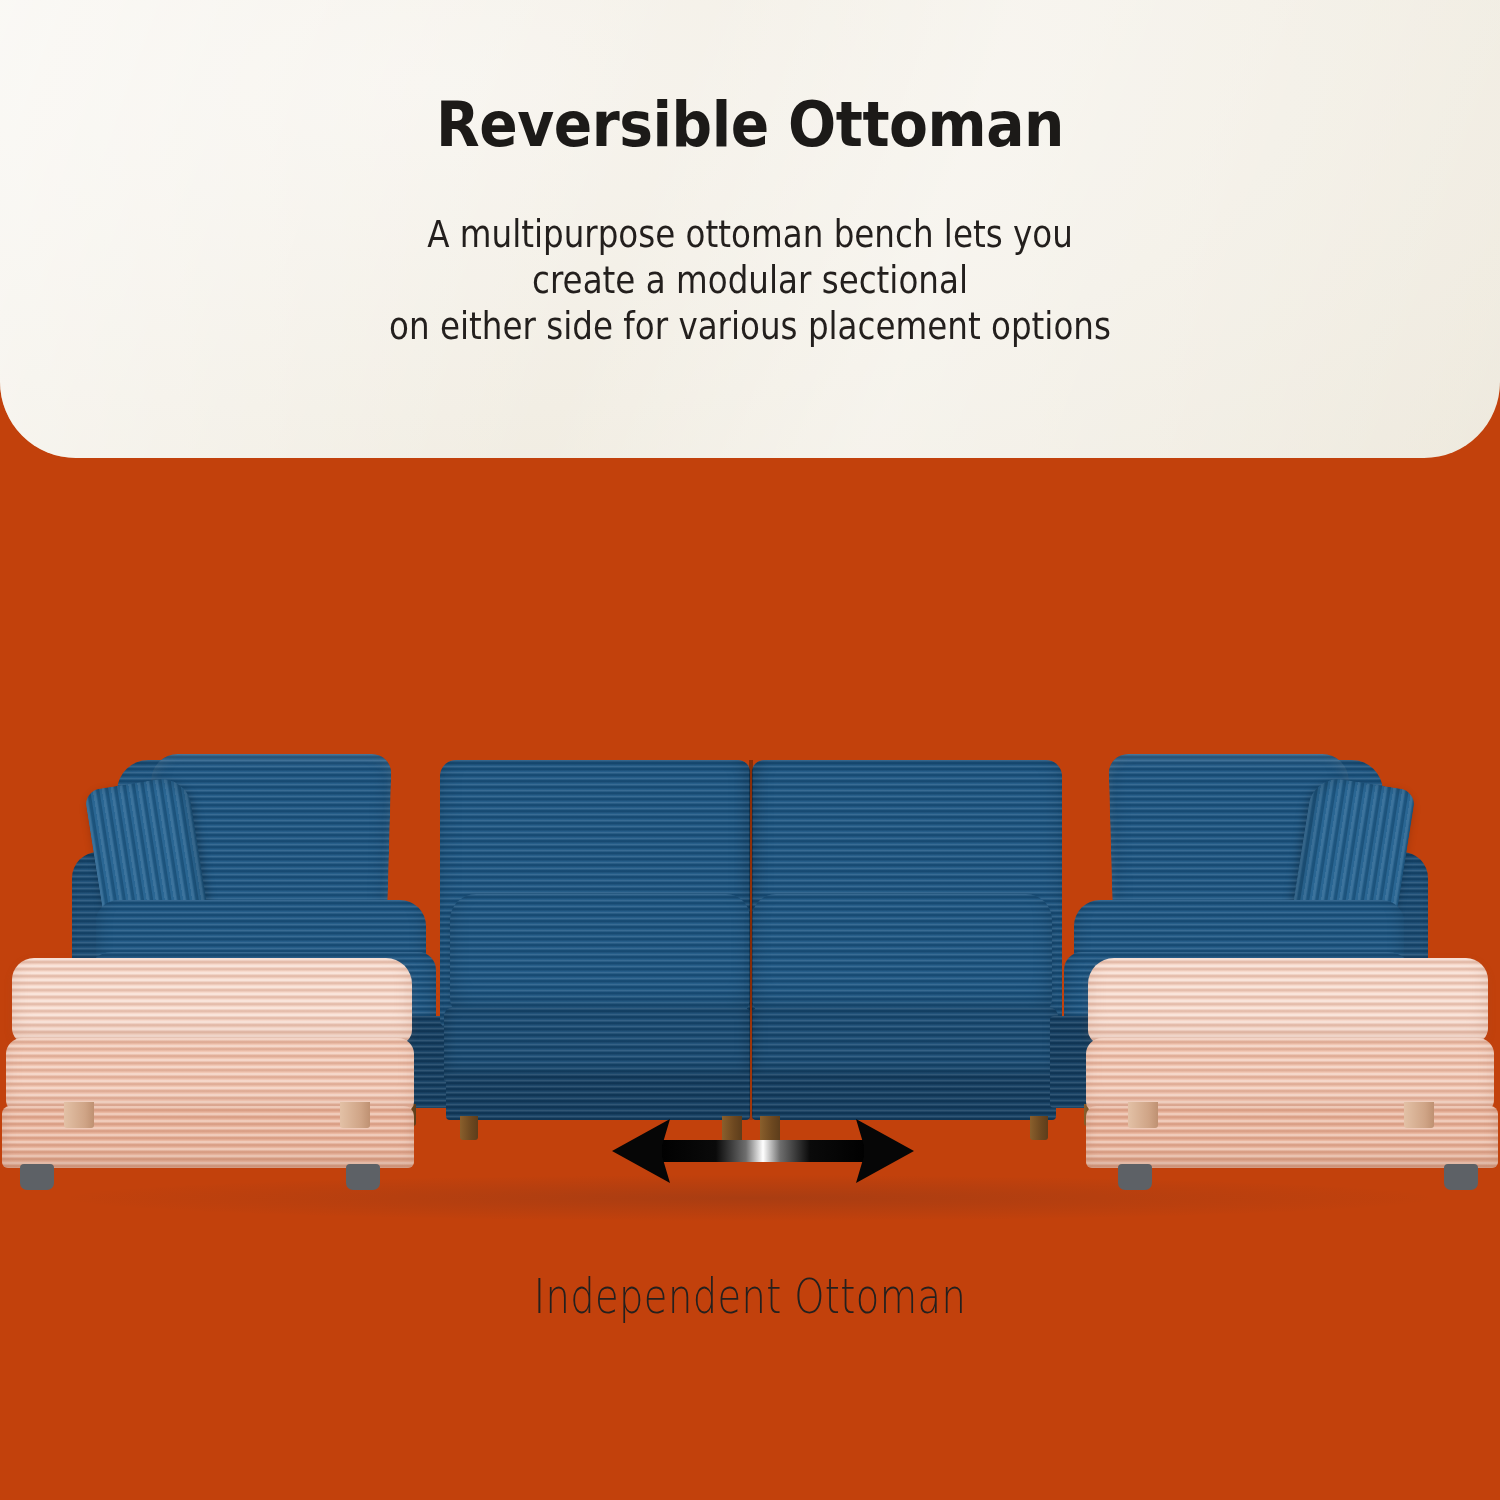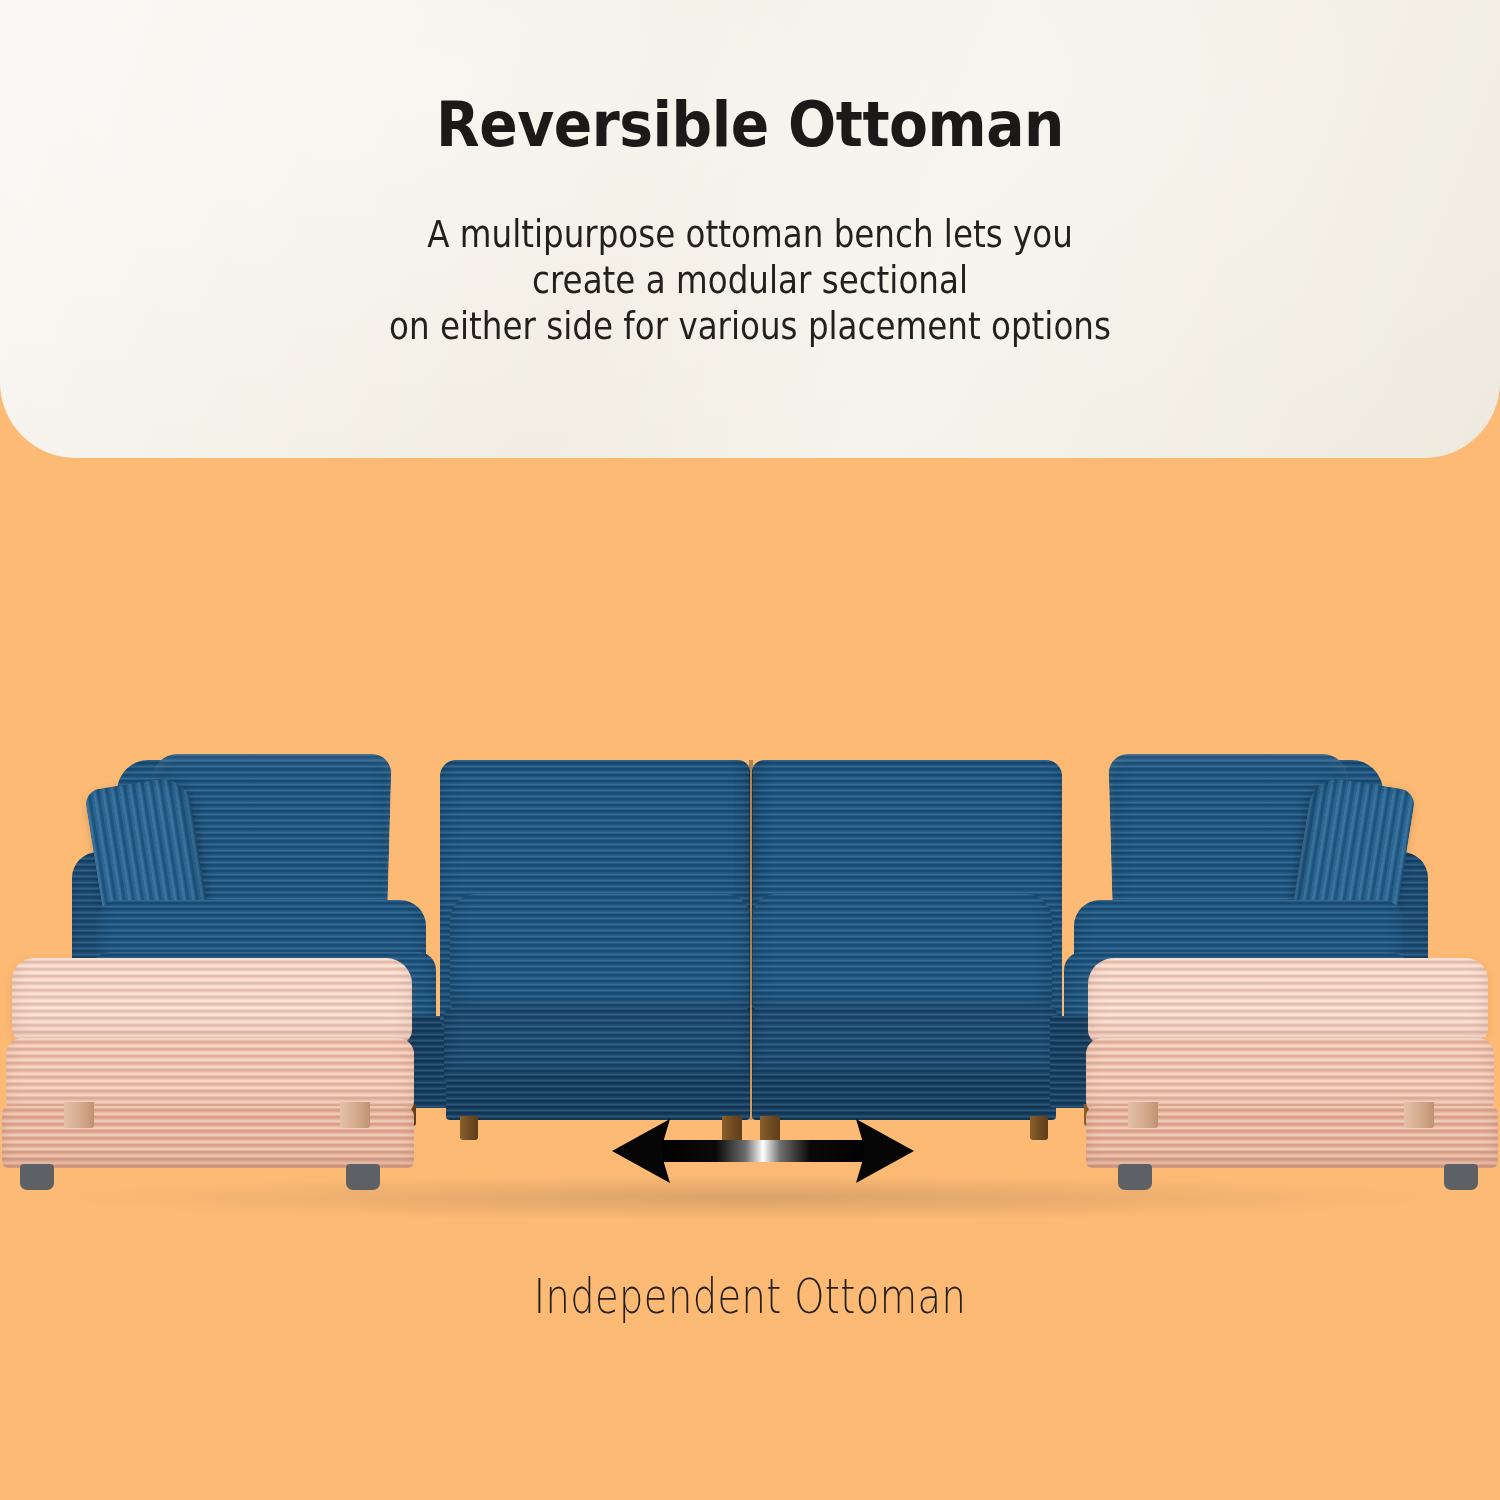--- a/index.html
+++ b/index.html
@@ -8,21 +8,21 @@
   html,body{
     width:1500px; height:1500px;
     background:#ffffff;
     font-family:"Liberation Sans", sans-serif;
     overflow:hidden;
   }
 
   #page{
     position:relative;
     width:1500px; height:1500px;
-    background:#fdba74;
+    background:#c2410c;
   }
 
   
   #header-panel{
     position:absolute;
     left:0; top:0;
     width:1500px; height:458px;
     background:
       radial-gradient(120% 150% at 28% 18%, #f7f4ee 0%, #f2eee4 48%, #ece7da 100%);
     border-bottom-left-radius:76px;

